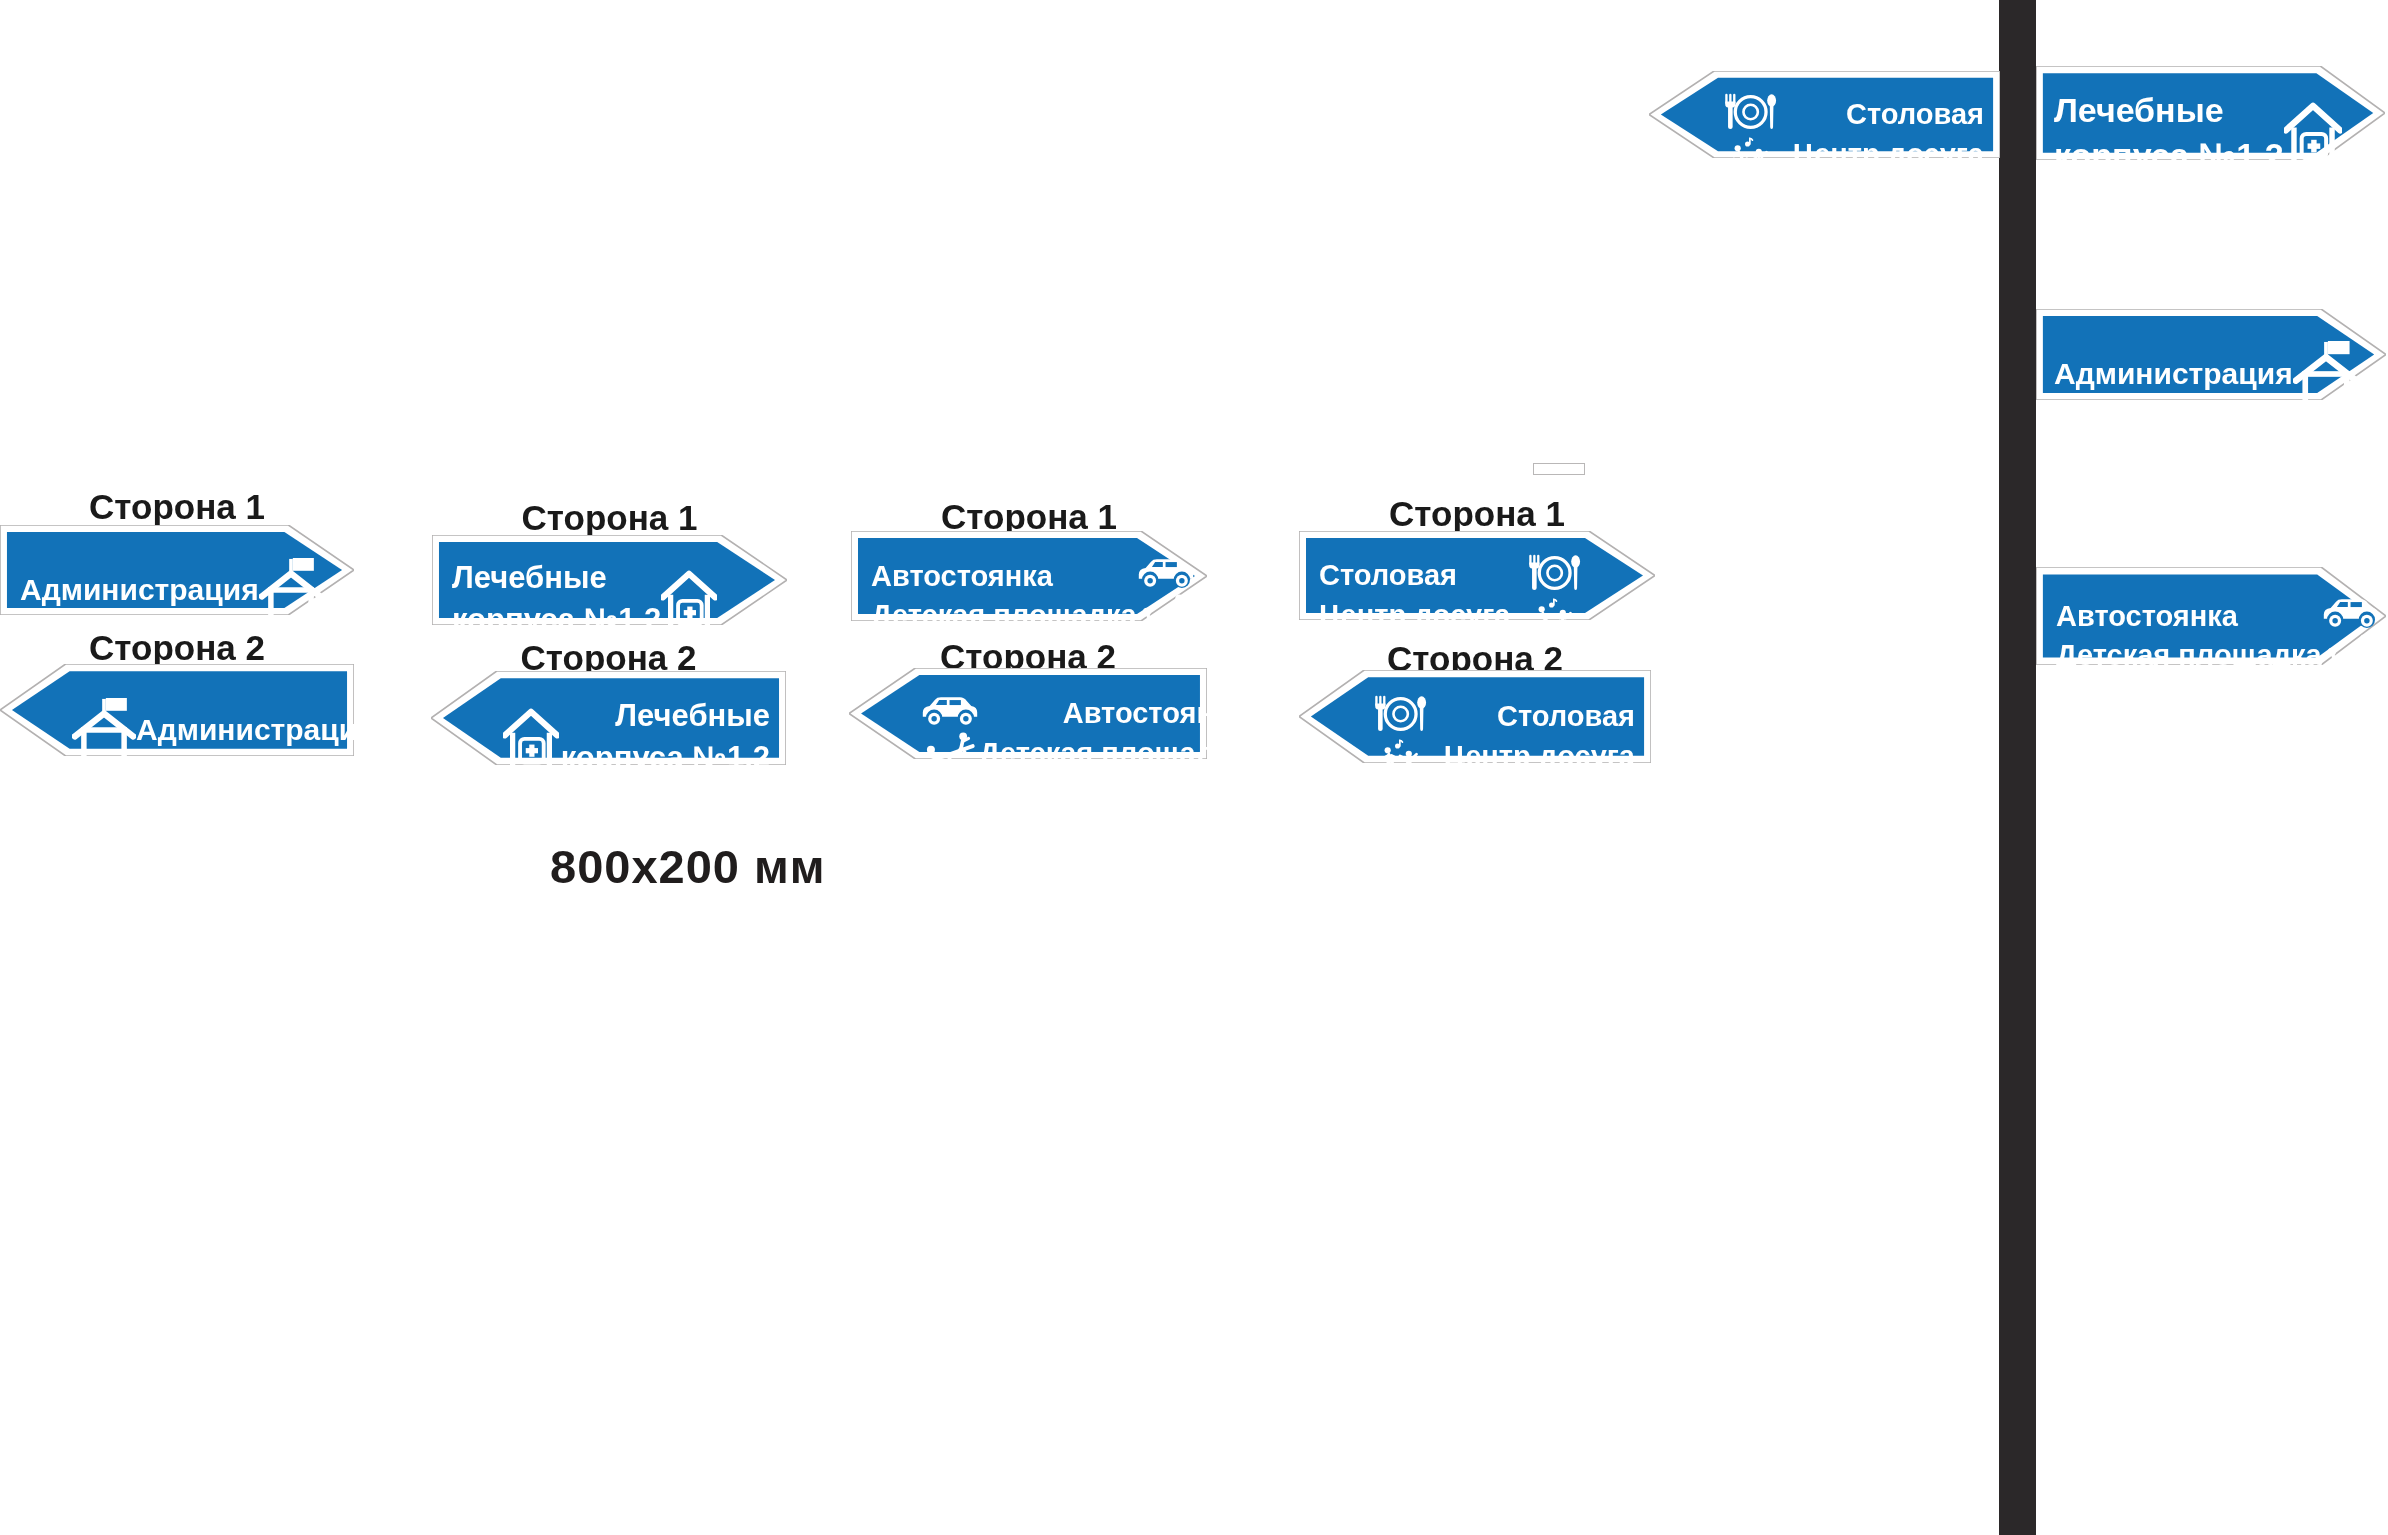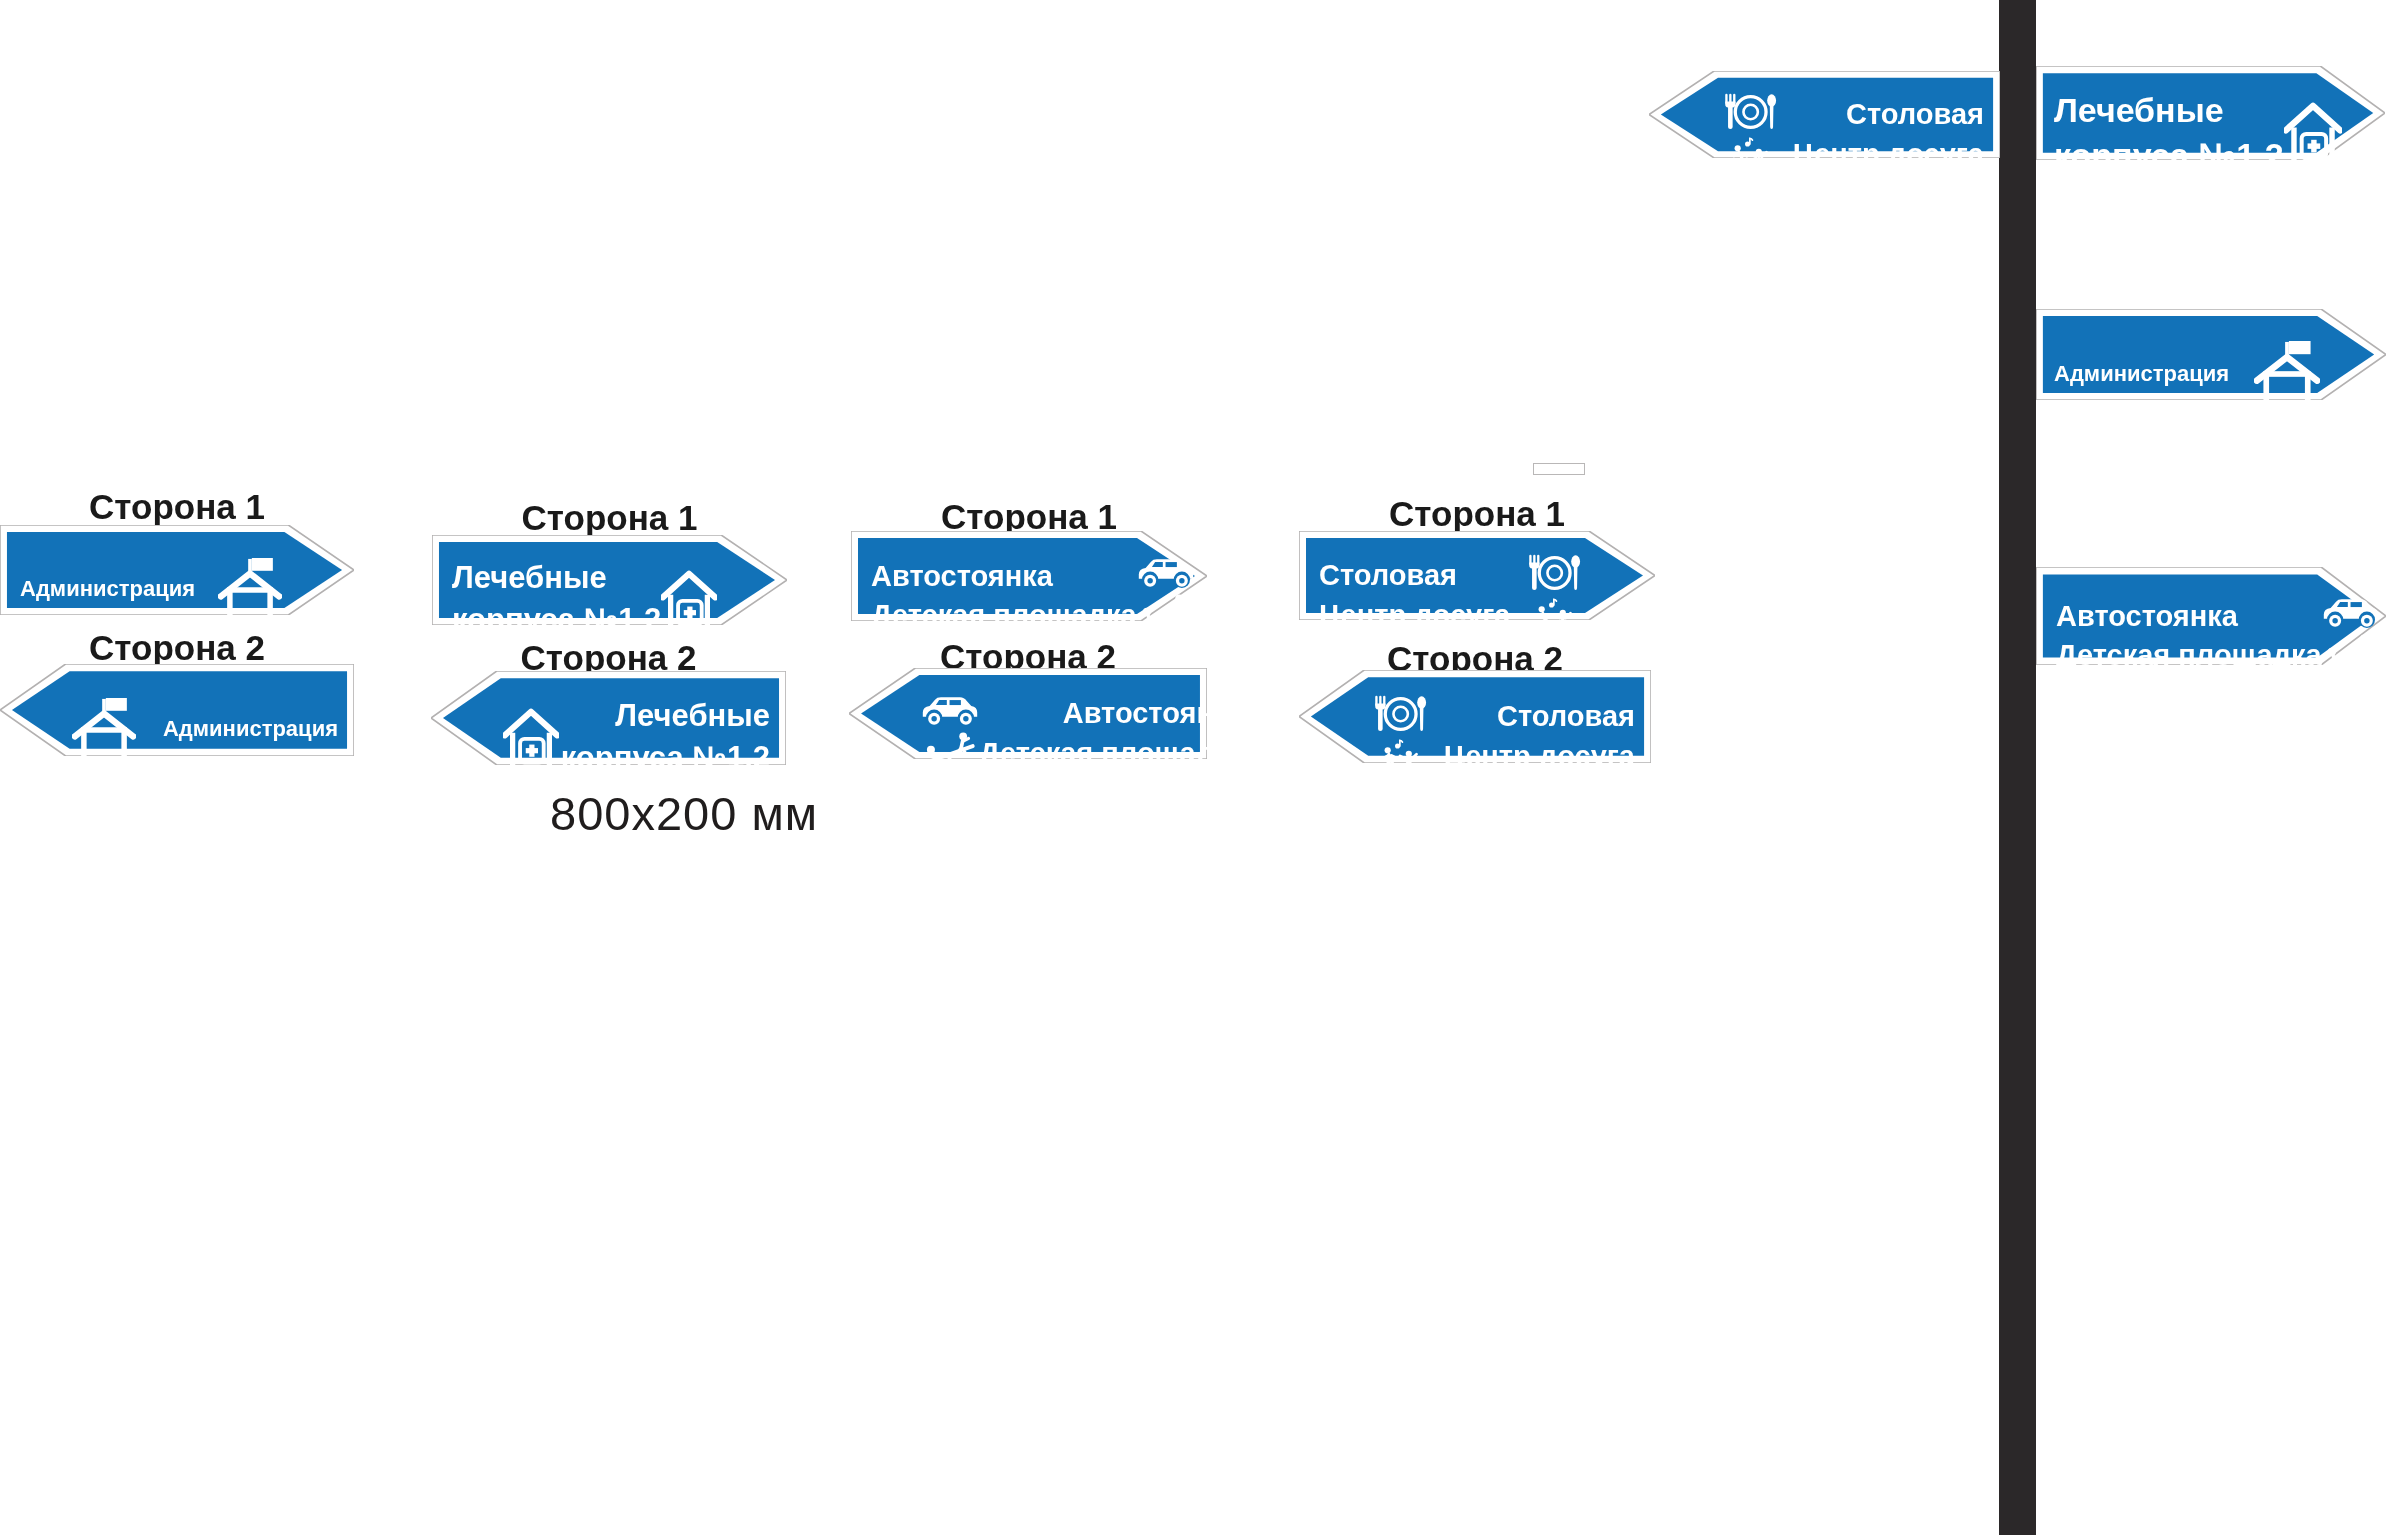--- a/index.html
+++ b/index.html
@@ -13,28 +13,28 @@
   .shape .outer{fill:#ffffff;stroke:var(--outline,#b3b1b1);stroke-width:1.6;}
   .shape .inner{fill:var(--blue,#1272b8);}
   .content{position:absolute;left:0;top:0;right:0;bottom:0;display:flex;align-items:center;justify-content:space-between;color:#fff;font-weight:bold;margin-top:39px;}
   .c-r{padding:0 72px 0 20px;}
   .c-r1{padding:0 66px 0 18px;}
   .c-l{padding:0 16px 0 72px;}
   .c-b{padding:0 52px 0 18px;}
   .lines{display:flex;flex-direction:column;gap:7px;line-height:1.12;white-space:nowrap;}
   .t-right .lines{text-align:right;}
   .fs29{font-size:29px;}
-  .fs30{font-size:22px;justify-content:center;}
+  .fs30{font-size:30px;justify-content:center;}
   .fs31{font-size:31px;}
   .fs34{font-size:34px;}
   .icons{display:flex;flex-direction:column;align-items:center;gap:6px;}
   .icon{color:var(--blue,#1272b8);display:block;}
 
   .side-label{position:absolute;text-align:center;font-weight:bold;font-size:35px;color:var(--label,#1a1a1a);white-space:nowrap;}
-  .dim-note{position:absolute;left:550px;top:786px;font-weight:normal;font-size:47px;color:#201d1d;letter-spacing:1px;white-space:nowrap;text-align:center;}
+  .dim-note{position:absolute;left:550px;top:839px;font-weight:bold;font-size:47px;color:#201d1d;letter-spacing:1px;white-space:nowrap;text-align:center;}
   .stray-rect{position:absolute;left:1533px;top:463px;width:52px;height:12px;background:#fff;border:1.5px solid #b9b7b7;box-sizing:border-box;}
 </style>
 </head>
 <body>
 
 <svg width="0" height="0" style="position:absolute" aria-hidden="true">
   <defs>
     <symbol id="sym-dining" viewBox="0 0 86 58">
       <g stroke-linecap="round">
         <line x1="7" y1="3" x2="7" y2="15" stroke="#fff" stroke-width="3.6"></line>

